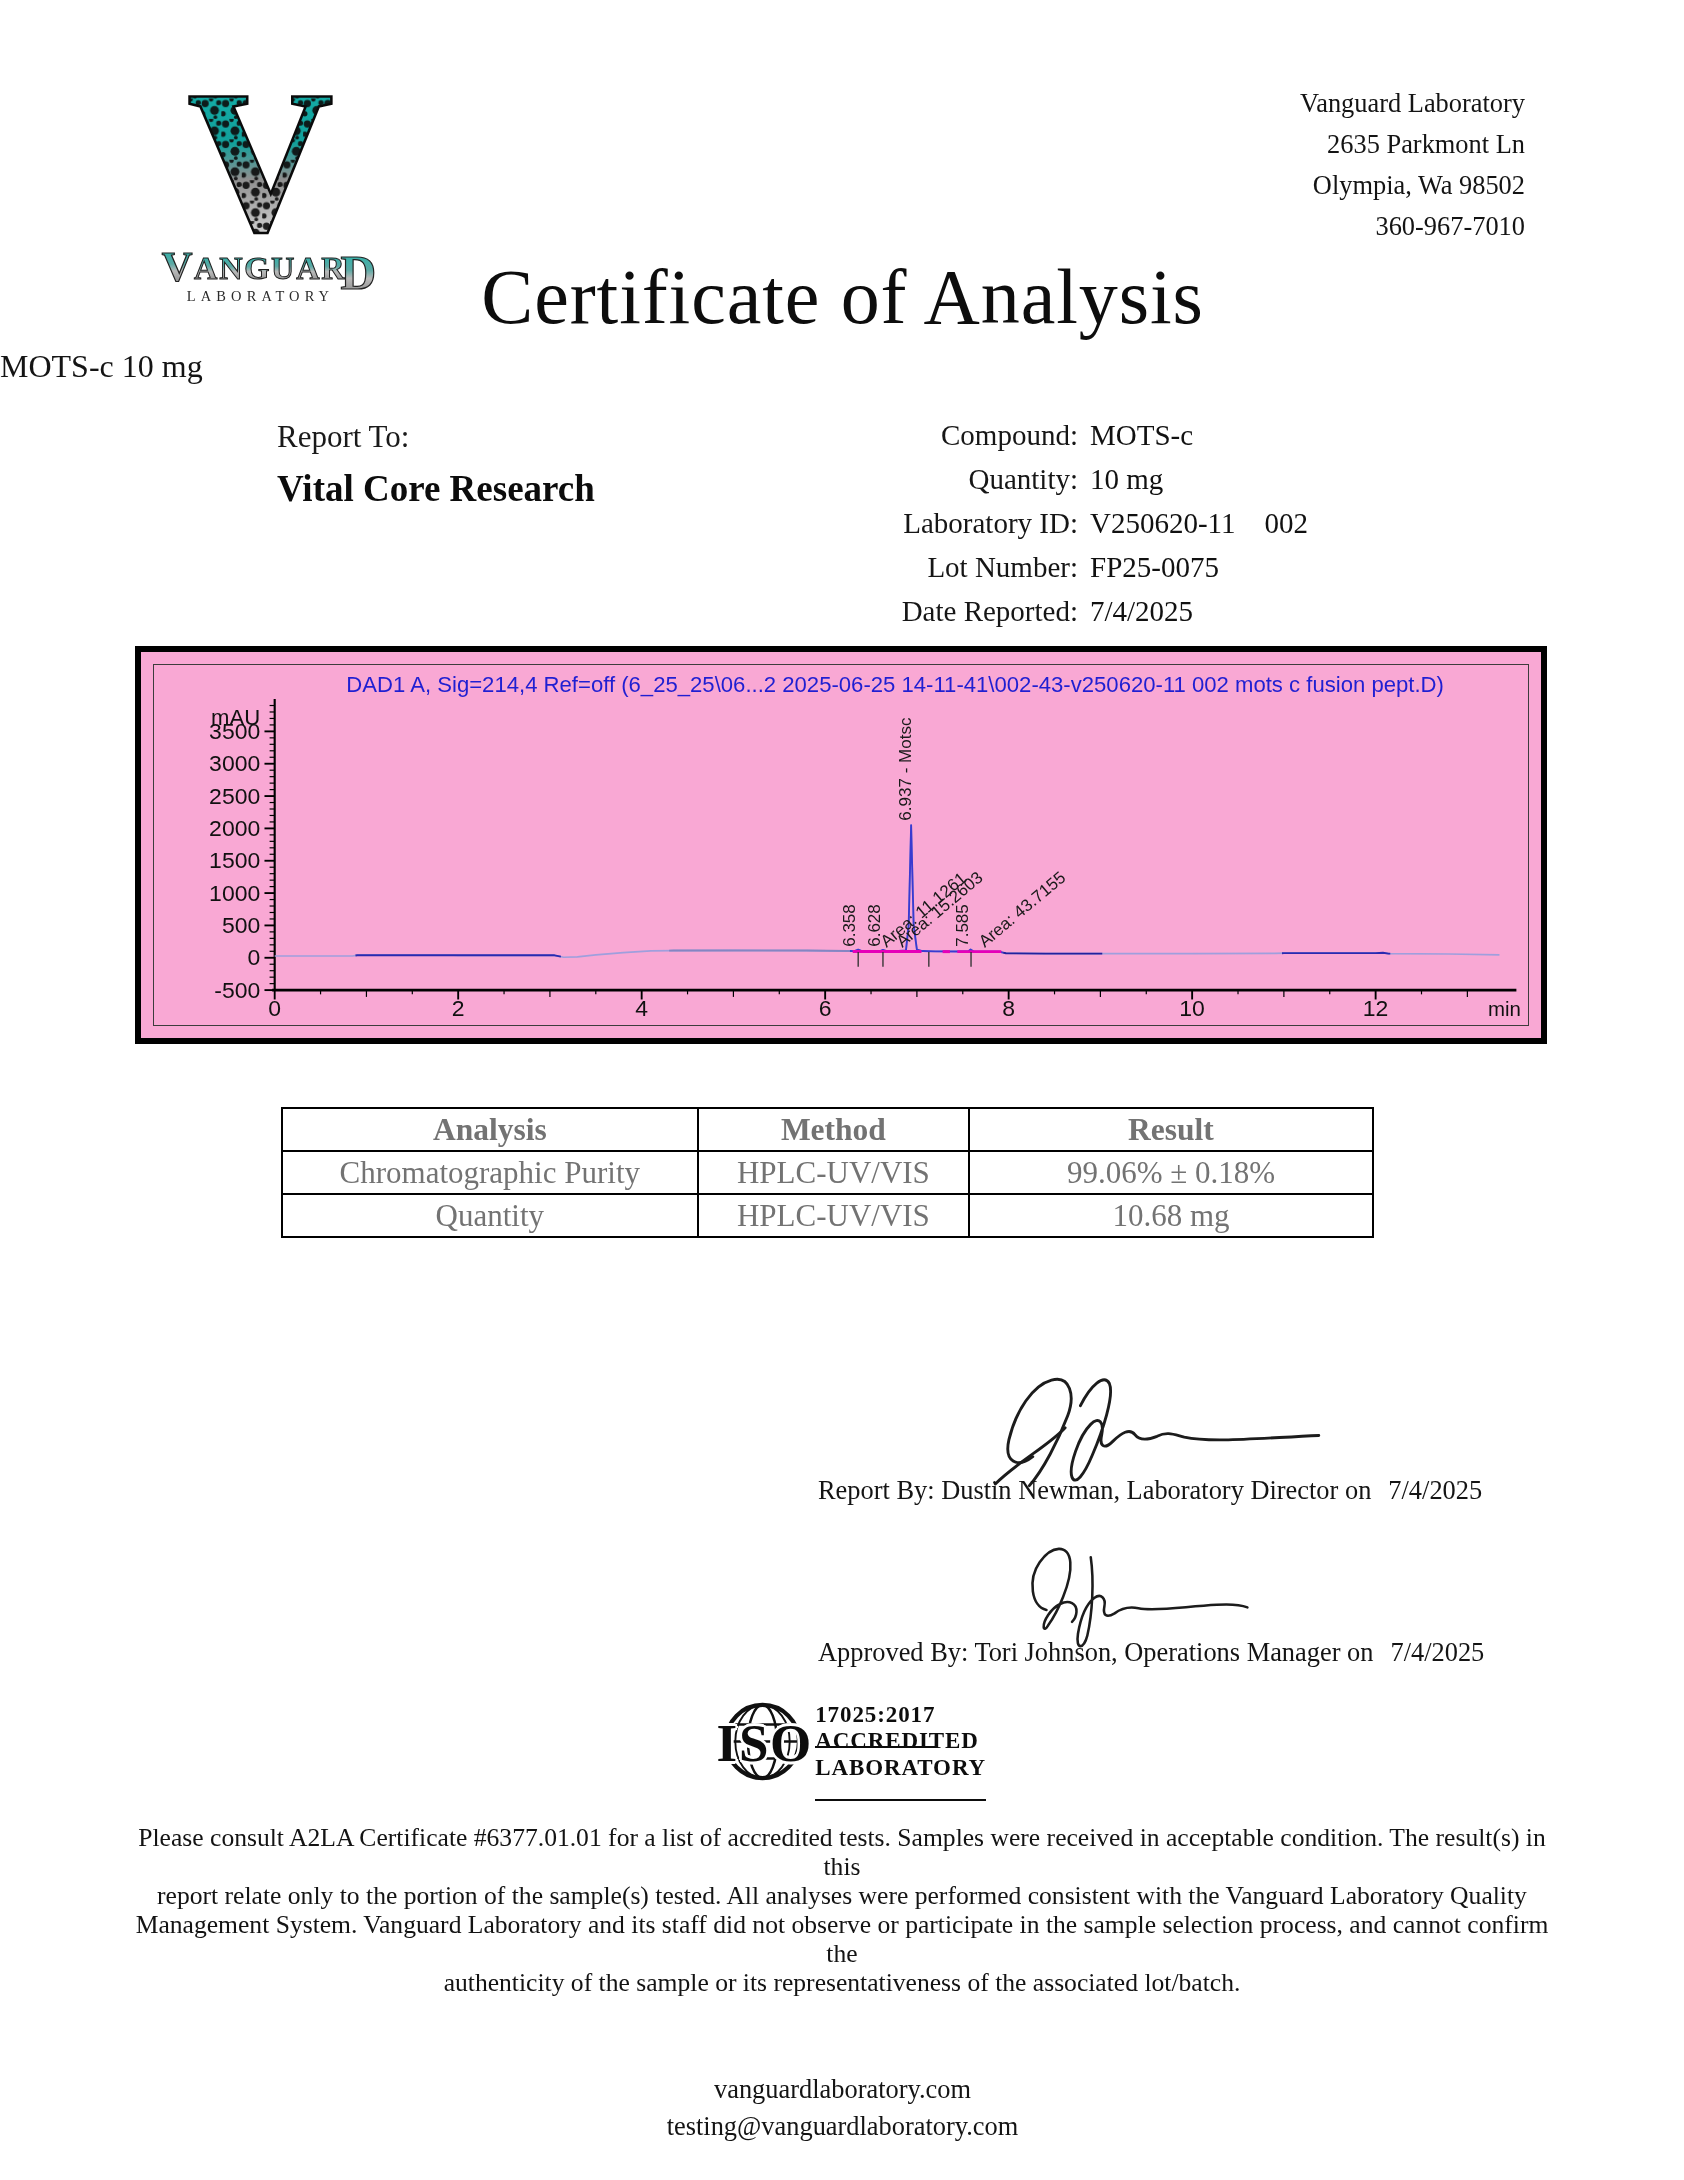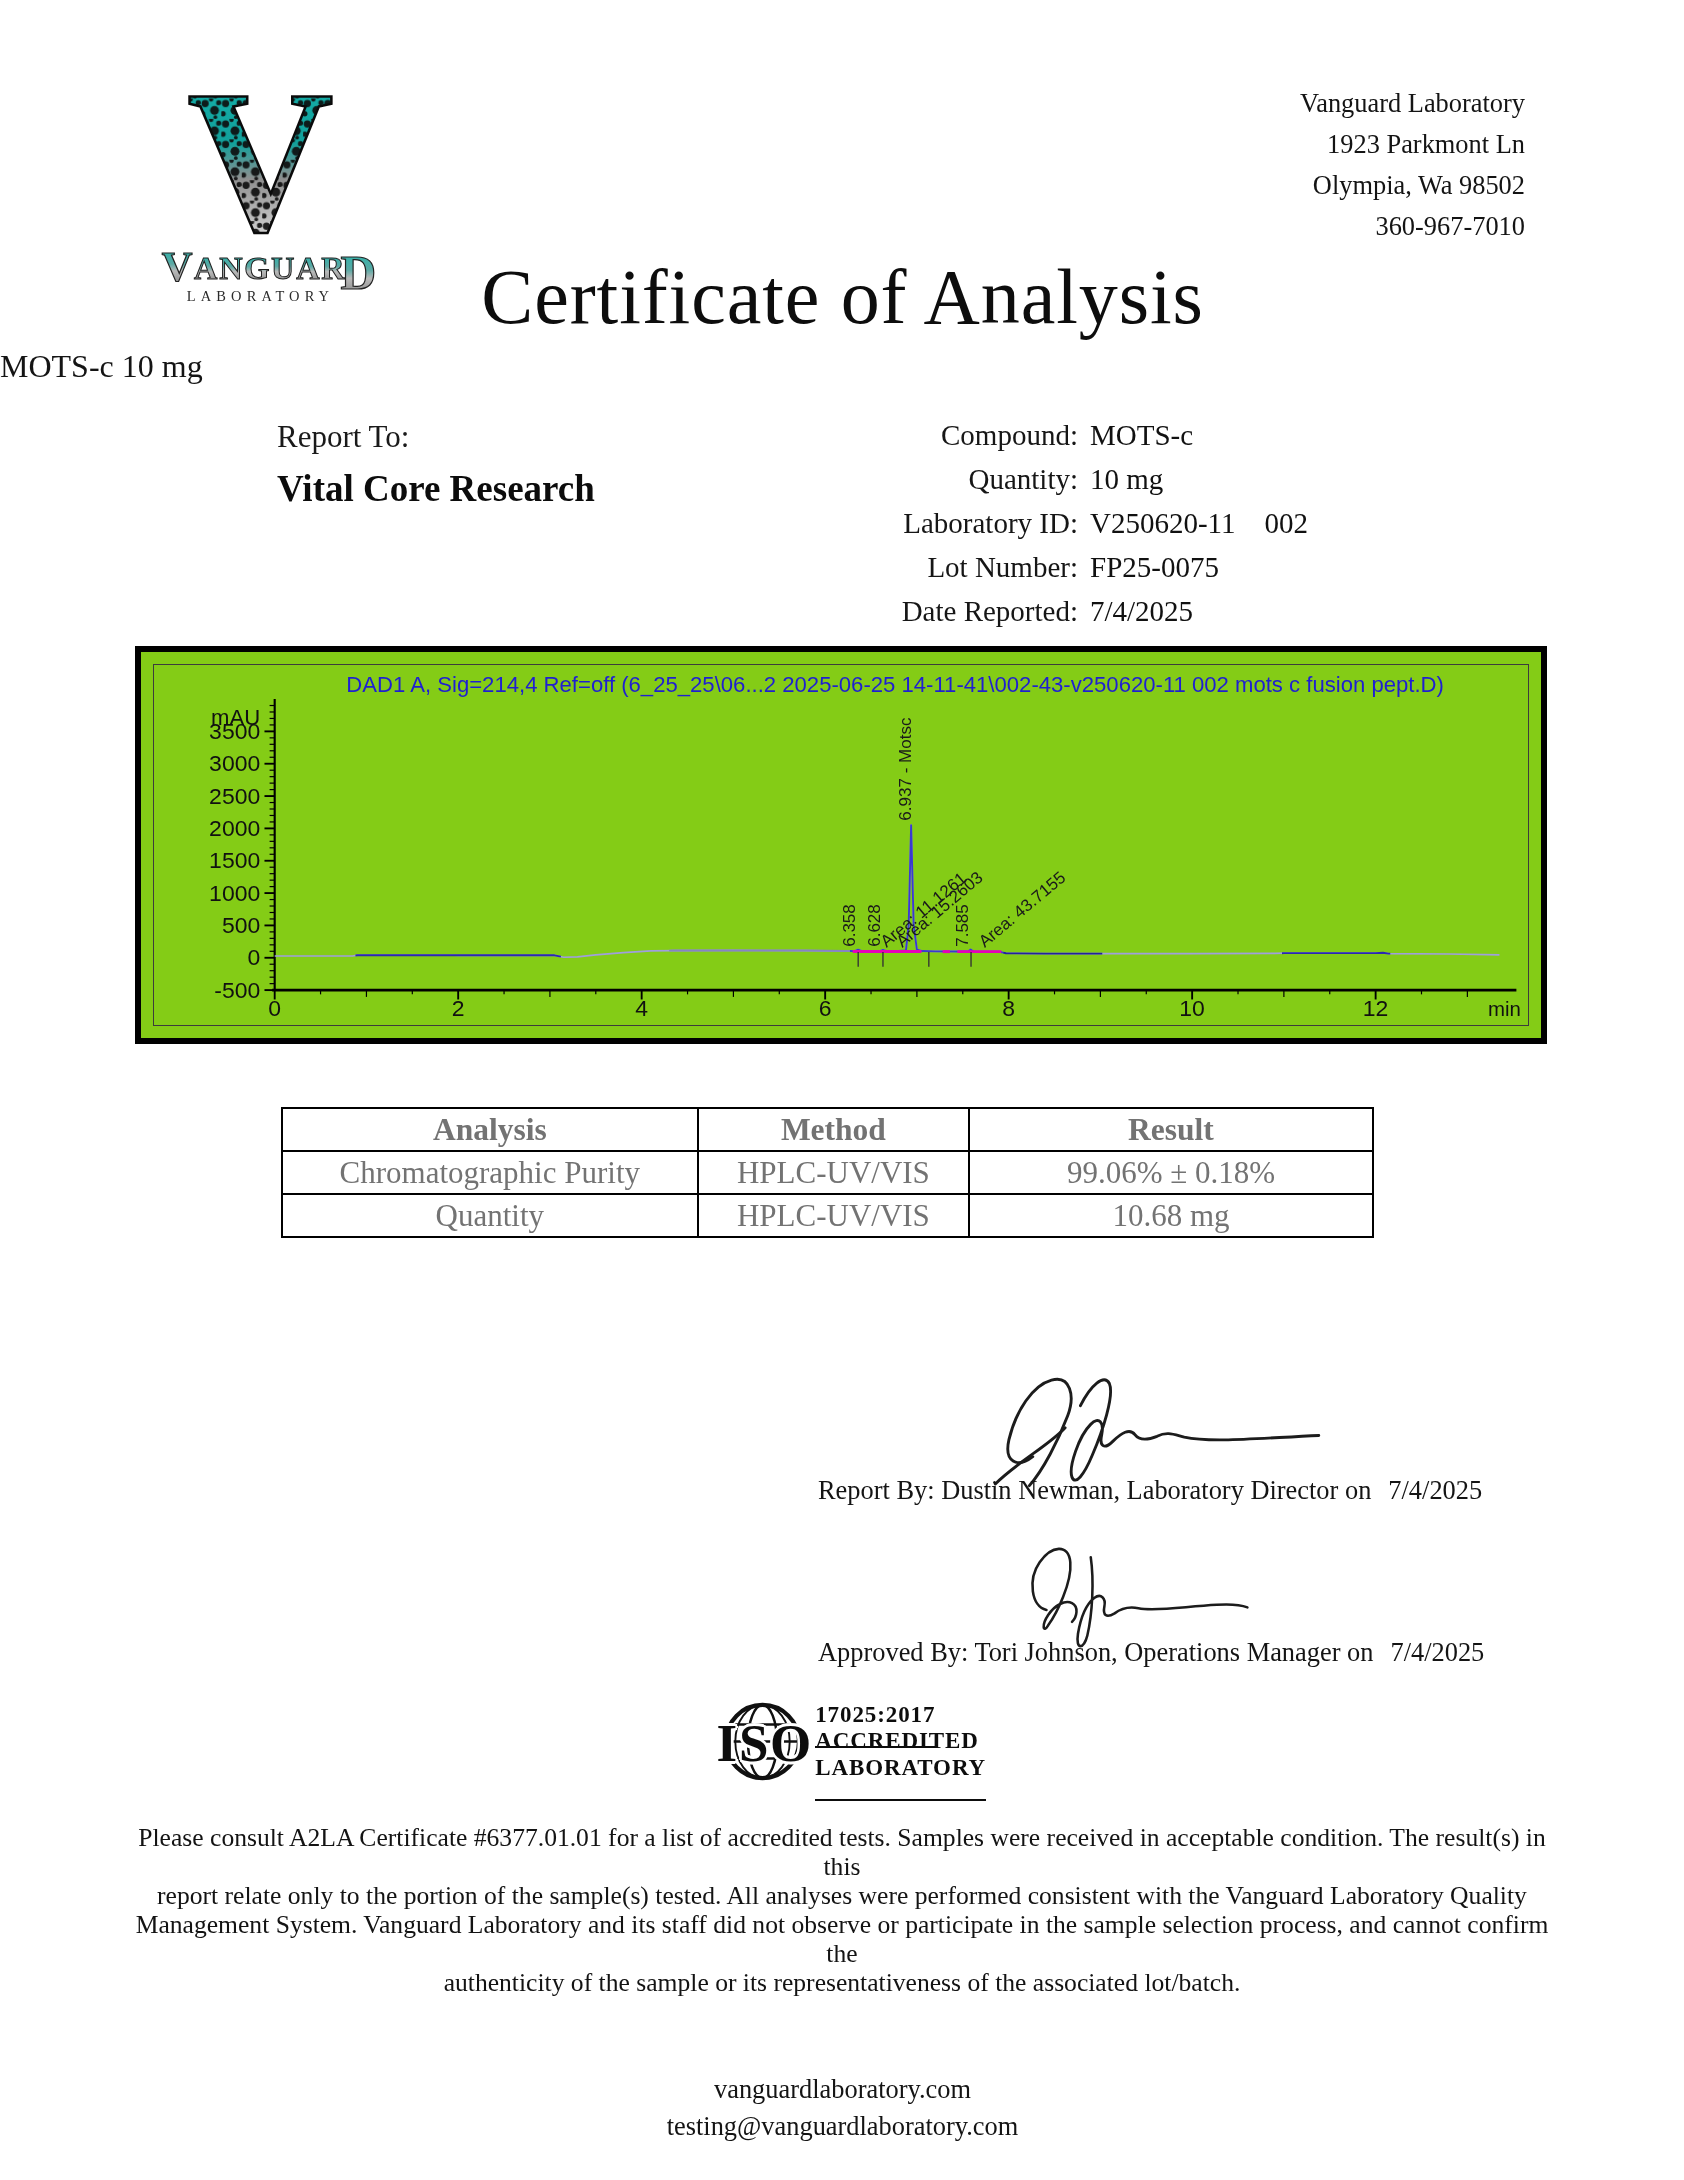--- a/index.html
+++ b/index.html
@@ -19,21 +19,21 @@
   
   .report-to{position:absolute; left:277px; top:419px;}
   .report-to .rt-label{font-size:31px; color:#1a1a1a;}
   .report-to .rt-client{font-size:37px; font-weight:bold; margin-top:12px; color:#0c0c0c;}
   .details{position:absolute; left:831px; top:419px;}
   .detail-row{display:flex; align-items:baseline; height:44px; font-size:29px;}
   .detail-row .lbl{width:247px; text-align:right; color:#161616;}
   .detail-row .val{margin-left:12px; white-space:pre; color:#111;}
   
   .chart-box{position:absolute; left:135px; top:646px; width:1412px; height:398px;
-    border:6px solid #000; box-sizing:border-box; background:#84cc16;}
+    border:6px solid #000; box-sizing:border-box; background:#f9a8d4;}
   .chart-inner{margin:12px; border:0.9px solid #3c3c3c; height:360px; box-sizing:content-box;}
   .chart-inner svg{display:block;}
   
   .results{position:absolute; left:281px; top:1107px; border-collapse:collapse;}
   .results th,.results td{border:2.6px solid #000; text-align:center; font-size:31px;
     height:41px; padding:0 6.8px; color:#737373;}
   .results th{font-weight:bold; font-size:31.5px;}
   .results .c1{width:400px;} .results .c2{width:256px;} .results .c3{width:388px;}
   
   .sig-img1{position:absolute; left:980px; top:1356px;}
@@ -93,21 +93,21 @@
       <text x="118" y="178" text-anchor="middle" font-family="Liberation Serif, serif" font-weight="bold" font-size="238" fill="url(#dotsV)" opacity="0.9">V</text>
       <text x="2" y="238" font-family="Liberation Serif, serif" font-weight="bold" font-size="50" fill="url(#lgW)" stroke="#222" stroke-width="1.4">V</text>
       <text x="40" y="236" font-family="Liberation Serif, serif" font-weight="bold" font-size="38" letter-spacing="2" fill="url(#lgW)" stroke="#222" stroke-width="1.2">ANGUAR</text>
       <text x="212" y="248" font-family="Liberation Serif, serif" font-weight="bold" font-size="58" fill="url(#lgW)" stroke="#222" stroke-width="1.4">D</text>
       <text x="118" y="262" text-anchor="middle" font-family="Liberation Serif, serif" font-size="17" letter-spacing="6" fill="#2b2b2b">LABORATORY</text>
     </svg>
   </div>
 
   <div class="address">
     <div>Vanguard Laboratory</div>
-    <div>1923 Parkmont Ln</div>
+    <div>2635 Parkmont Ln</div>
     <div>Olympia, Wa 98502</div>
     <div>360-967-7010</div>
   </div>
 
   <div class="doc-title">Certificate of Analysis</div>
   <div class="doc-subtitle">MOTS-c 10 mg</div>
 
   <div class="report-to">
     <div class="rt-label">Report To:</div>
     <div class="rt-client">Vital Core Research</div>

